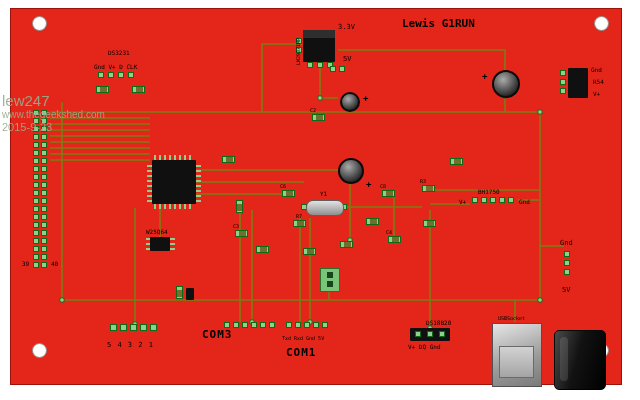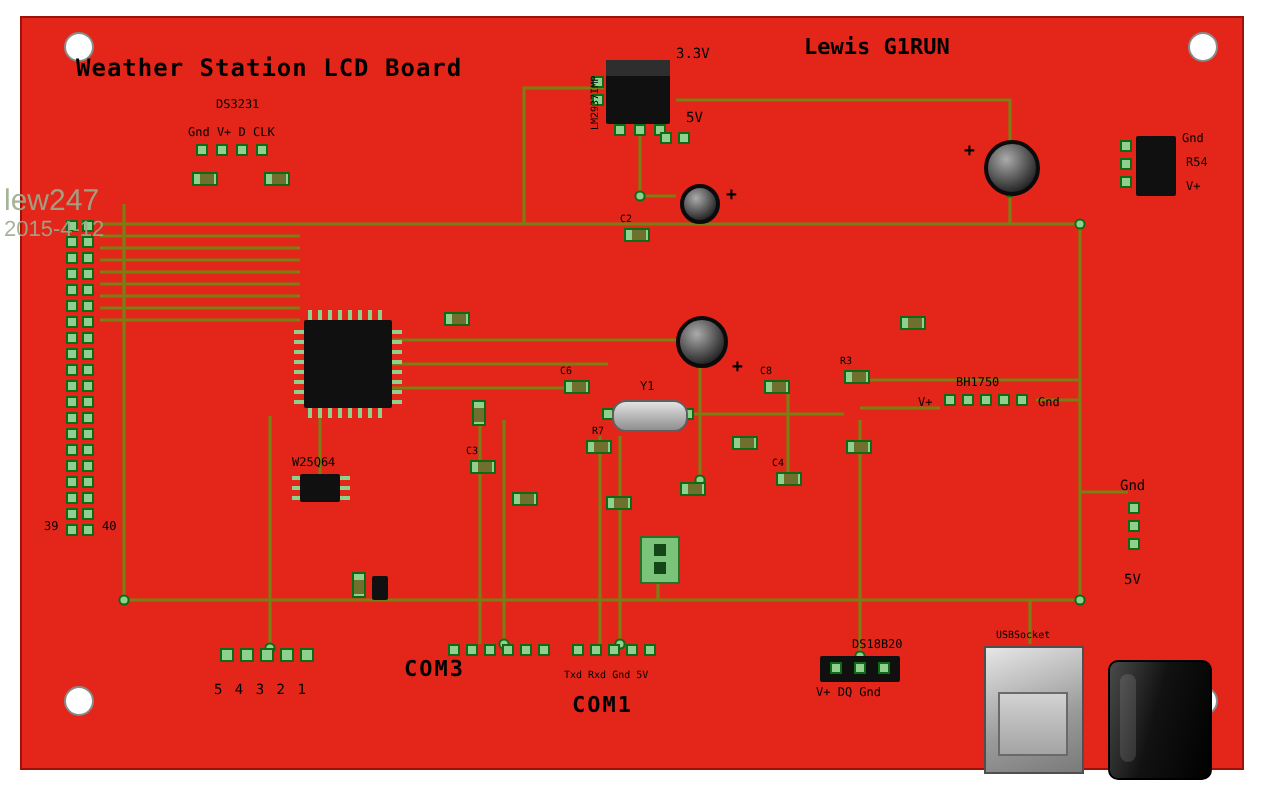--- a/index.html
+++ b/index.html
@@ -92,26 +92,26 @@
       <circle cx="252" cy="322" r="2.3"></circle>
         <circle cx="310" cy="322" r="2.3"></circle>
     </g>
   </svg>
 
   <div class="abs hole" style="left:32px;top:16px"></div>
   <div class="abs hole" style="left:594px;top:16px"></div>
   <div class="abs hole" style="left:32px;top:343px"></div>
   <div class="abs hole" style="left:594px;top:343px"></div>
 
-  <div class="abs lb f12" style="left:38px;top:28px">Weather Station LCD Board</div>
   <div class="abs lb f11" style="left:402px;top:18px">Lewis G1RUN</div>
 
   <div class="abs watermark">
     <div class="w1">lew247</div>
-    <div class="w3">2015-4-12</div>
+    <div class="w2">www.thegeekshed.com</div>
+    <div class="w3">2015-9-23</div>
   </div>
 
   <div class="abs vtext" style="left:295px;top:31px;height:34px">LM2937IMP</div>
   <div class="abs pcol" style="left:296px;top:38px">
       <span class="pad"></span>
       <span class="pad"></span>
     </div>
   <div class="abs chip" style="left:303px;top:30px;width:32px;height:32px"></div>
   <div class="abs" style="left:303px;top:30px;width:32px;height:8px;background:#2e2e2e;z-index:3"></div>
   <div class="abs prow" style="left:307px;top:62px;gap:4px;z-index:2">

